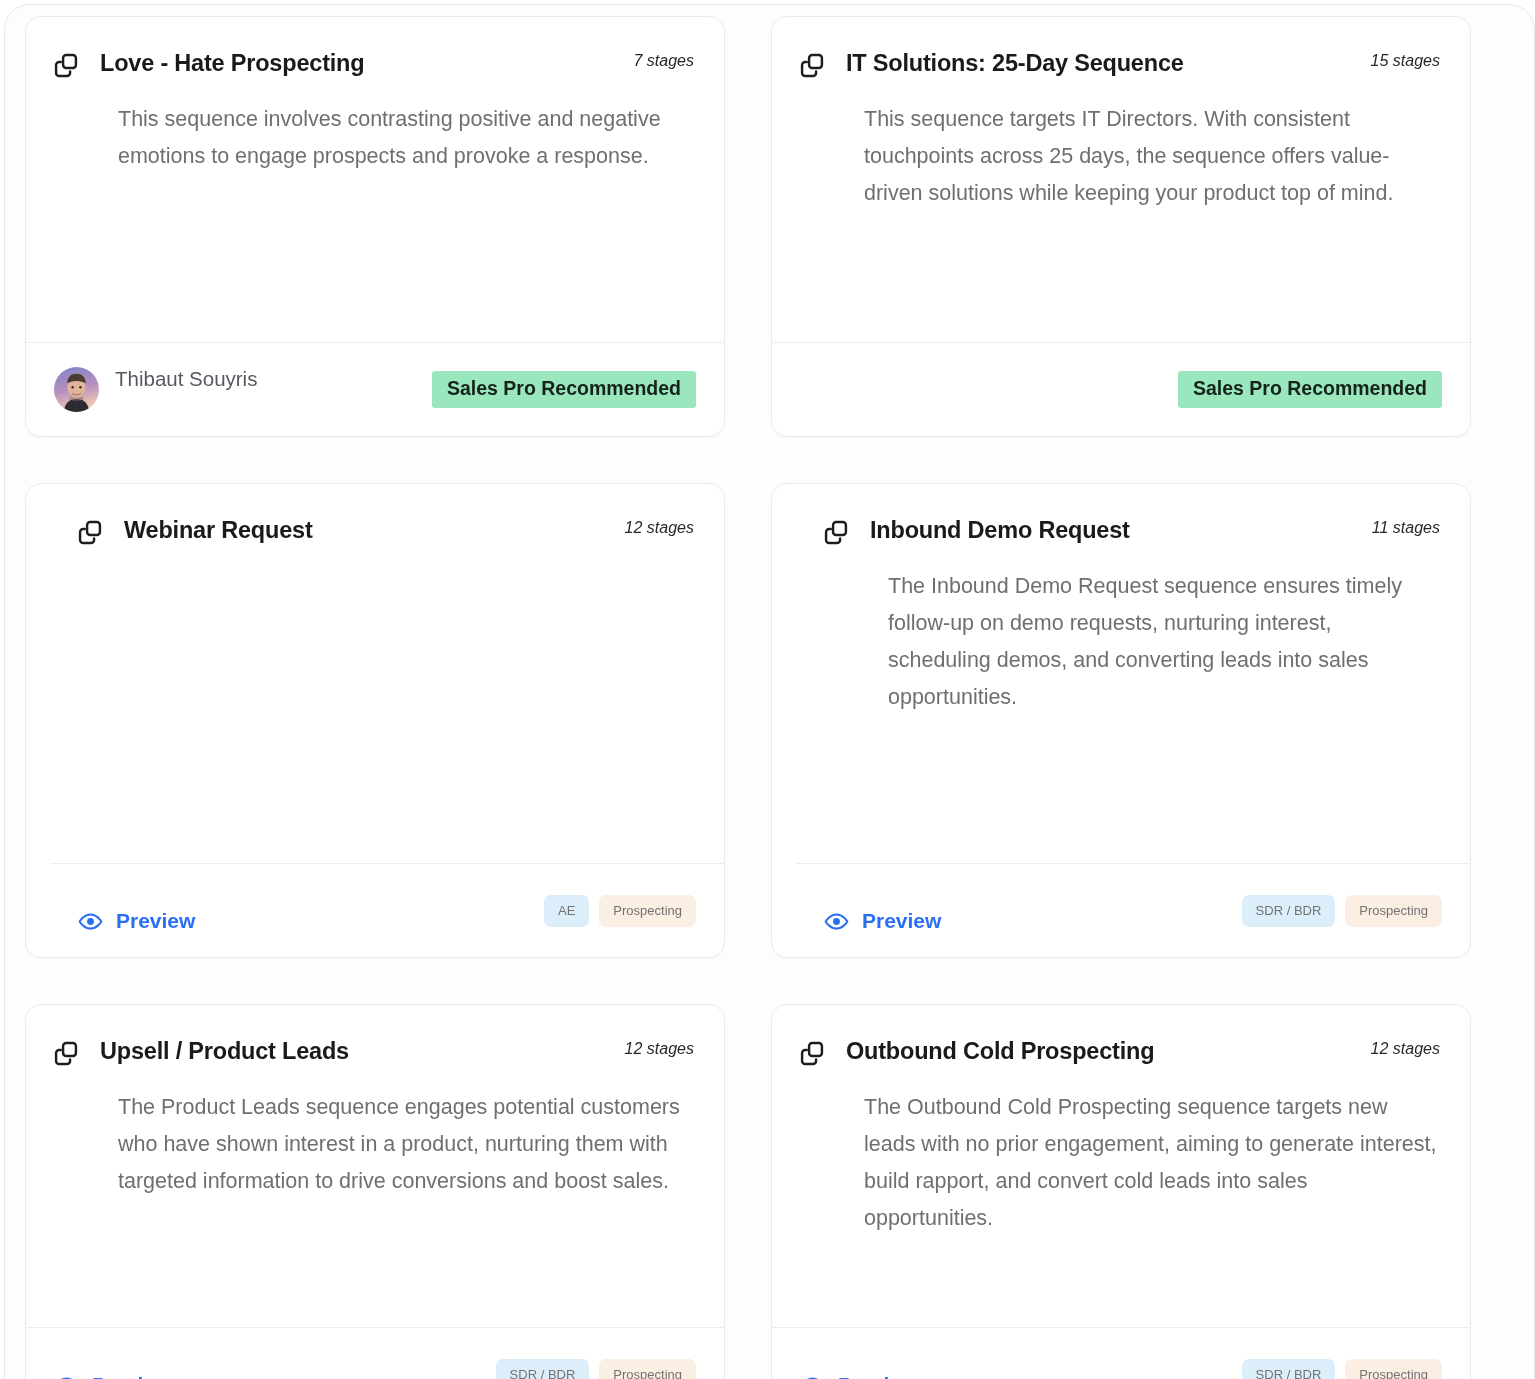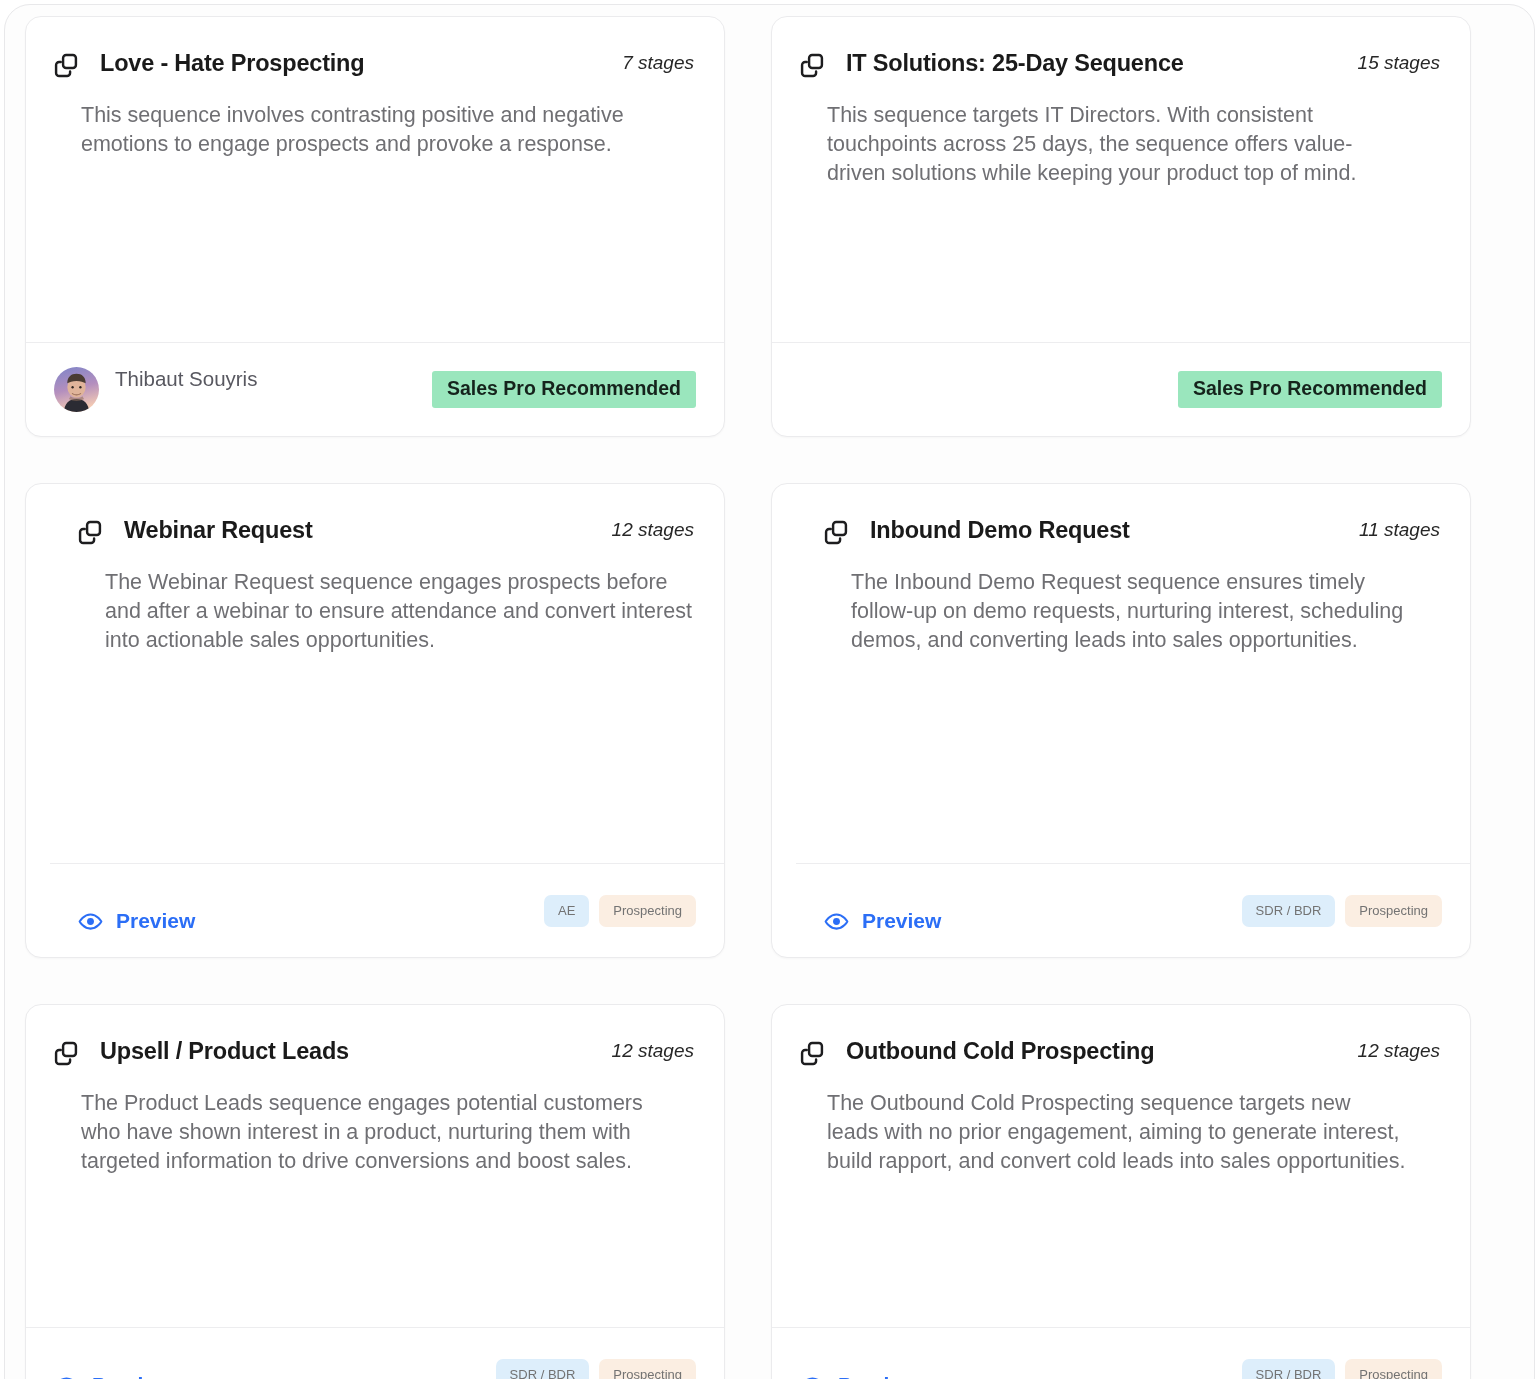--- a/index.html
+++ b/index.html
@@ -75,32 +75,32 @@
   .card-title {
     font-size: 23.5px;
     font-weight: 700;
     color: #1a1a1a;
     letter-spacing: -0.2px;
     line-height: 1.15;
     flex: 1 1 auto;
     padding-top: 1px;
   }
   .stages {
-    font-size: 19px;
+    font-size: 16px;
     font-style: italic;
     color: #272727;
     white-space: nowrap;
     margin-left: 16px;
     padding-top: 3px;
     font-weight: 400;
   }
   .card-desc {
-    margin: 22px 0 0 29px;
+    margin: 22px 0 0 66px;
     font-size: 21.5px;
-    line-height: 29px;
+    line-height: 37px;
     color: #6f6f73;
     max-width: 600px;
   }
   .card-desc.narrow { max-width: 580px; }
 
   .card-footer {
     flex: 0 0 auto;
     border-top: 1px solid #ededef;
     height: 94px;
     display: flex;
@@ -247,21 +247,20 @@
           <div class="card-head">
             <span class="copy-icon">
               <svg viewBox="0 0 24 24" fill="none" stroke="#1d1d1f" stroke-width="2.1" stroke-linecap="round" stroke-linejoin="round">
                 <rect x="9.5" y="3.5" width="11" height="11" rx="2.6"></rect>
                 <path d="M15.5 17.5v1.4a2.6 2.6 0 0 1-2.6 2.6H6.1a2.6 2.6 0 0 1-2.6-2.6v-6.8a2.6 2.6 0 0 1 2.6-2.6h1.4"></path>
               </svg>
             </span>
             <span class="card-title">Webinar Request</span>
             <span class="stages">12 stages</span>
           </div>
-          <div class="card-desc">The Webinar Request sequence engages prospects before and after a webinar to ensure attendance and convert interest into actionable sales opportunities.</div>
         </div>
         <div class="card-footer">
           <div class="preview-link">
             <span class="eye-icon">
               <svg viewBox="0 0 24 24" fill="none" stroke="#2b6ef6" stroke-width="2" stroke-linecap="round" stroke-linejoin="round">
                 <path d="M1.6 12S5.3 5.2 12 5.2 22.4 12 22.4 12 18.7 18.8 12 18.8 1.6 12 1.6 12z"></path>
                 <circle cx="12" cy="12" r="3.3" fill="#2b6ef6" stroke="none"></circle>
               </svg>
             </span>
             <span>Preview</span>

